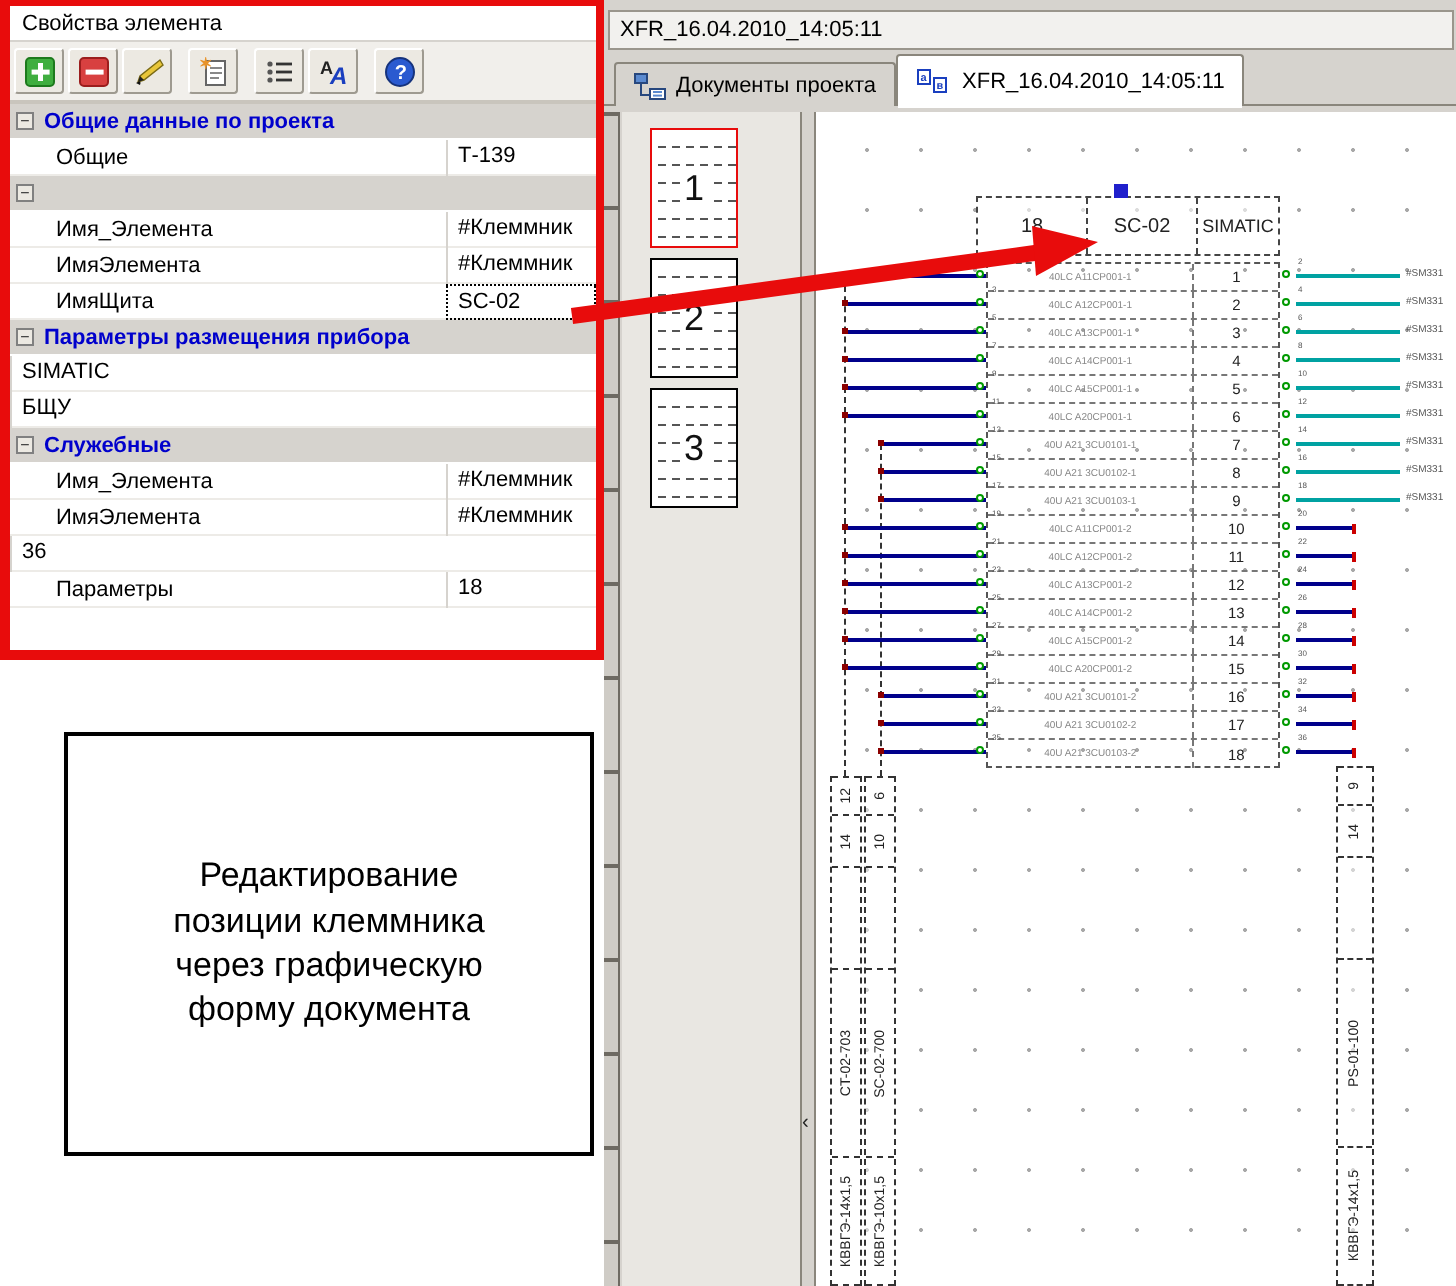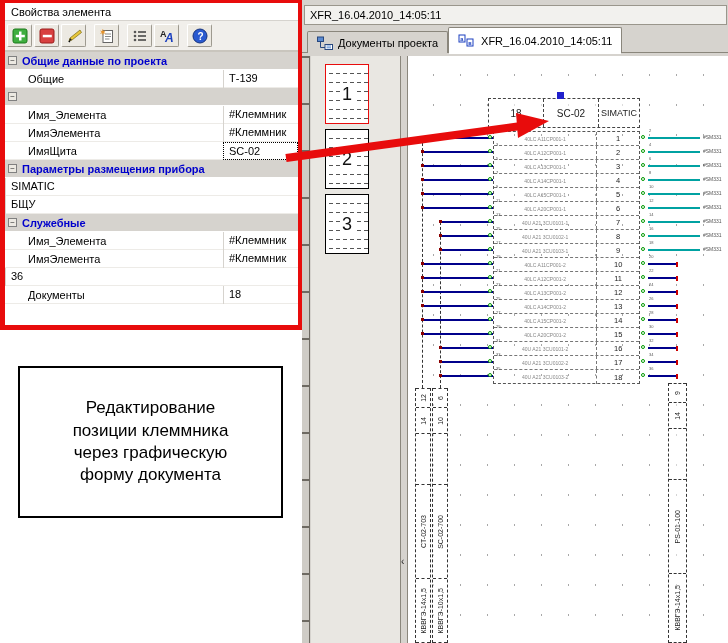--- a/index.html
+++ b/index.html
@@ -22,21 +22,21 @@
     border-bottom:1px solid #fff; }
   .cbox { width:9px; height:9px; margin:0 5px 0 3px; border:1px solid #808080;
     background:#ece9e2; font-size:8px; line-height:7px; text-align:center; color:#333; }
   .glabel { color:#0000cc; font-weight:bold; }
   .prow { height:18px; display:flex; align-items:center; border-bottom:1px solid #edebe7; }
   .pname { width:218px; padding-left:23px; color:#000; }
   .pval { flex:1; height:18px; line-height:17px; padding-left:5px; border-left:1px solid #d6d3ce; }
   .prow.editing .pval { border:1px dotted #000; }
 
   
-  #annotation-box { position:absolute; left:18px; top:366px; width:265px; height:152px;
+  #annotation-box { position:absolute; left:32px; top:366px; width:265px; height:212px;
     border:2px solid #000; background:#fff; display:flex; align-items:center;
     justify-content:center; text-align:center; font-size:17px; line-height:1.32;
     color:#000; white-space:pre-line; }
 
   
   #right-panel { position:absolute; left:302px; top:0; width:426px; height:643px;
     background:#d6d3ce; }
   .titlebar { margin:5px 1px 0 2px; height:20px; background:#f2f1ee;
     border:1px solid #9a968c; font-size:11px; line-height:18px; padding-left:5px; color:#000; }
   .tabbar { position:relative; height:28px; padding-left:5px; display:flex; align-items:flex-end; }
@@ -213,21 +213,21 @@
         <div class="pval">#Клеммник</div>
       </div>
       <div class="prow">
         <div class="pname">ИмяЭлемента</div>
         <div class="pval">#Клеммник</div>
       </div>
       <div class="prow">
         <div class="pval">36</div>
       </div>
       <div class="prow">
-        <div class="pname">Документы</div>
+        <div class="pname">Параметры</div>
         <div class="pval">18</div>
       </div>
     </div>
 </div>
 
 <div id="annotation-box">Редактирование
 позиции клеммника
 через графическую
 форму документа</div>
 

